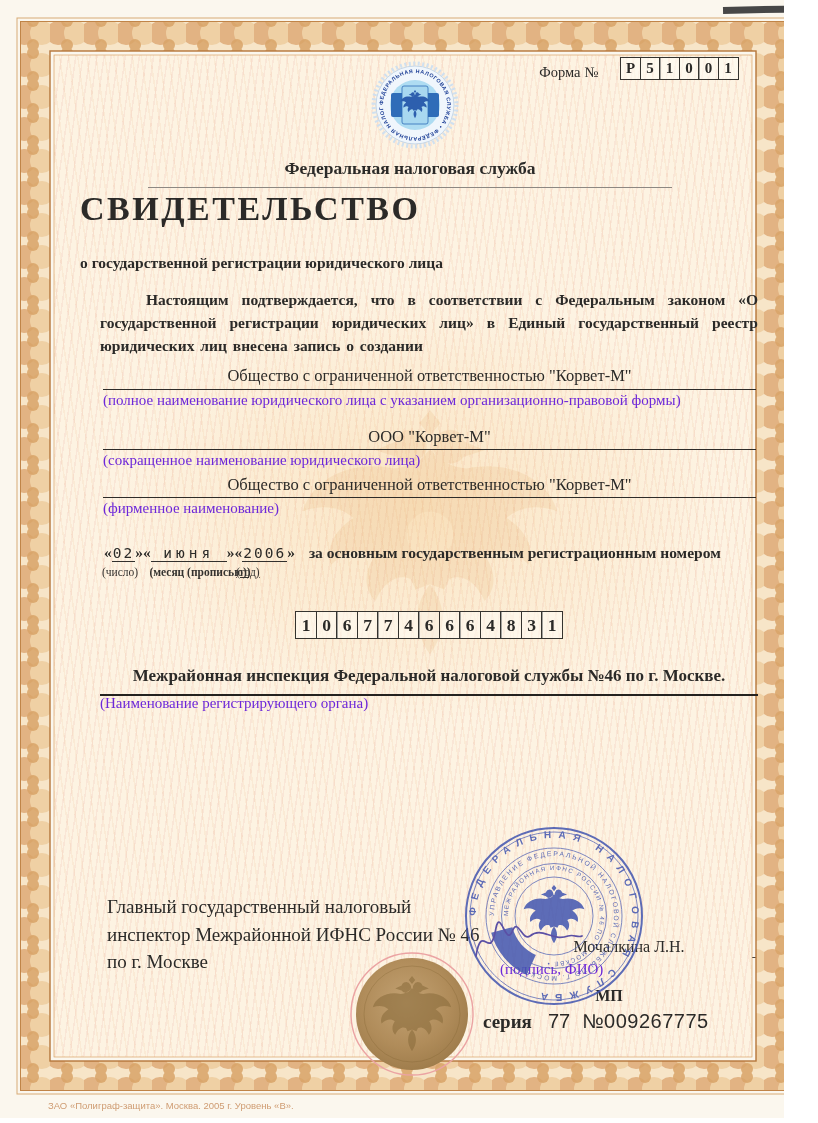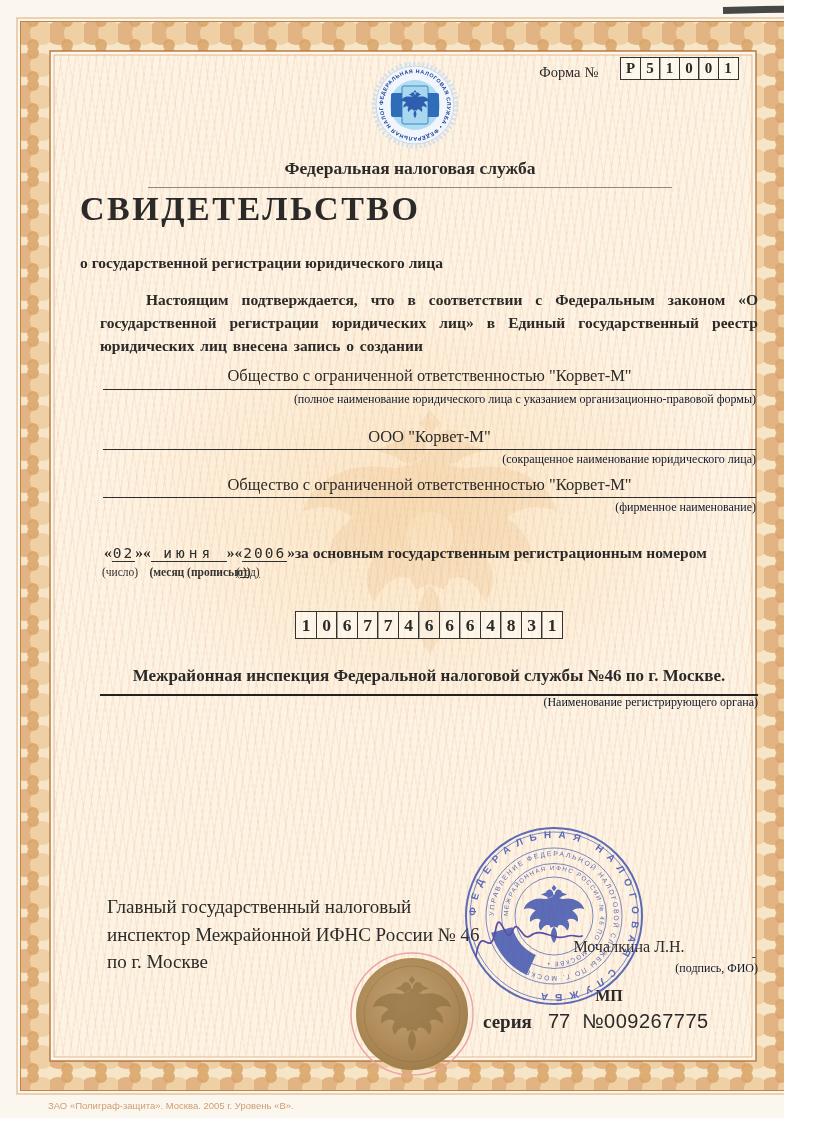--- a/index.html
+++ b/index.html
@@ -28,29 +28,29 @@
   .ogrn-cells{left:295px;top:611px;}
   .ogrn-cells .cell{width:20px;height:26px;font-size:17.5px;}
   .agency{left:80px;top:158px;width:660px;text-align:center;font-weight:bold;font-size:17.5px;}
   .agency-rule{left:148px;top:187px;width:524px;border-top:1px solid #8d8882;}
   .doc-title{left:80px;top:190px;width:660px;text-align:left;font-weight:bold;font-size:34px;letter-spacing:2.5px;}
   .doc-subtitle{left:80px;top:254px;width:660px;text-align:left;font-weight:bold;font-size:15.5px;}
   .intro{left:100px;top:288px;width:658px;font-weight:bold;font-size:15.5px;line-height:23px;
          text-align:justify;text-indent:46px;word-spacing:2px;}
   .field-value{left:103px;width:653px;text-align:center;font-size:16.5px;}
   .fill-line{left:103px;width:653px;border-bottom:1.5px solid #2e2c29;height:0;}
-  .caption{font-size:12px;color:#0f172a;text-align:right;}
+  .caption{font-size:15px;color:#6d28d9;text-align:left;}
   .cap-wide{left:103px;width:653px;}
   
   .date-row{left:104px;top:544px;display:flex;align-items:baseline;font-size:15.5px;font-weight:bold;white-space:nowrap;}
   .date-row .q{font-weight:bold;}
   .date-val{font-family:"DejaVu Sans Mono",monospace;font-weight:normal;font-size:14.5px;
             letter-spacing:2px;border-bottom:1.2px solid #33312e;padding:0 1px;}
   .date-month{display:inline-block;width:74px;text-align:center;letter-spacing:4px;}
-  .date-suffix{margin-left:0;}
+  .date-suffix{margin-left:14px;}
   .date-cap{font-size:11.5px;color:#34322f;text-align:center;}
   
   .authority{left:100px;top:666px;width:658px;text-align:center;font-weight:bold;font-size:17px;
              border-bottom:2px solid #24221f;padding-bottom:8px;}
   
   .inspector{left:107px;top:893px;font-size:19px;line-height:27.5px;}
   .sig-line{left:470px;top:957px;width:287px;border-bottom:1px solid #4a4845;height:0;}
   .sig-name{left:500px;top:938px;width:258px;text-align:center;font-size:16px;z-index:5;}
   .sig-caption{left:500px;top:961px;width:258px;z-index:5;}
   .mp{left:539px;top:987px;width:140px;text-align:center;font-weight:bold;font-size:16px;}

